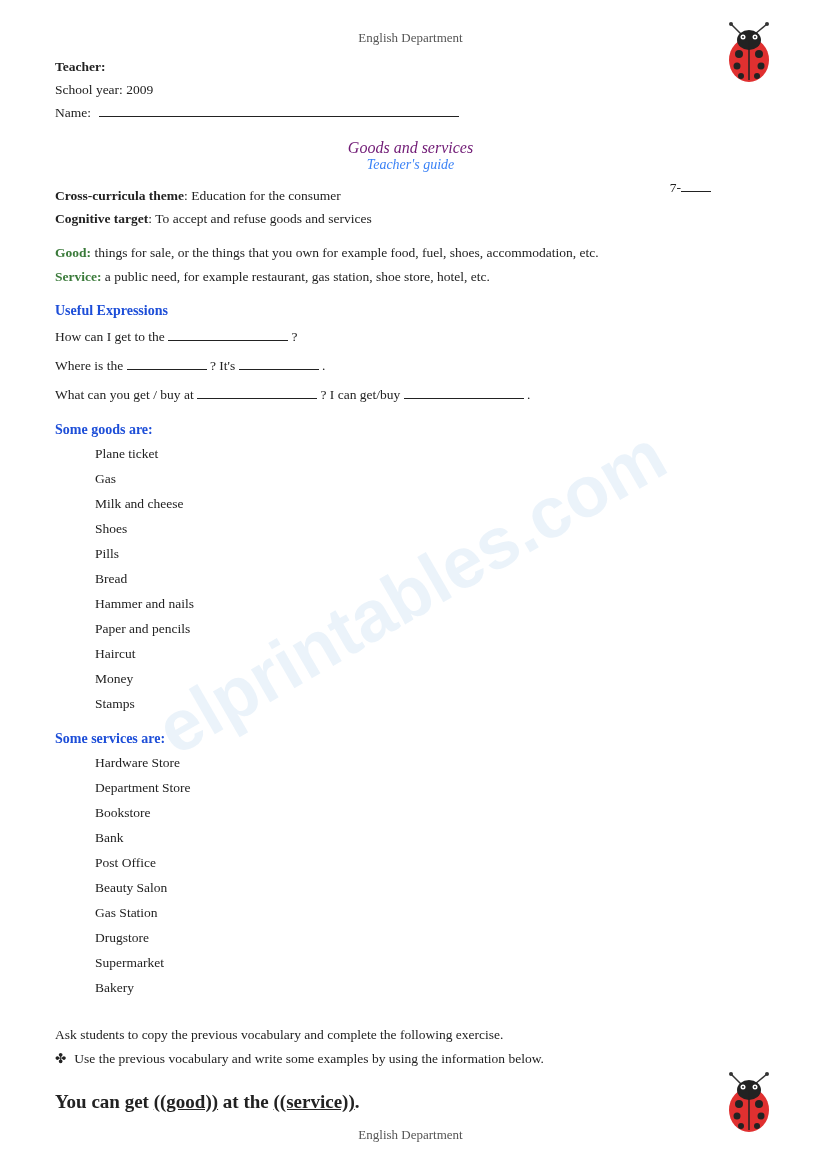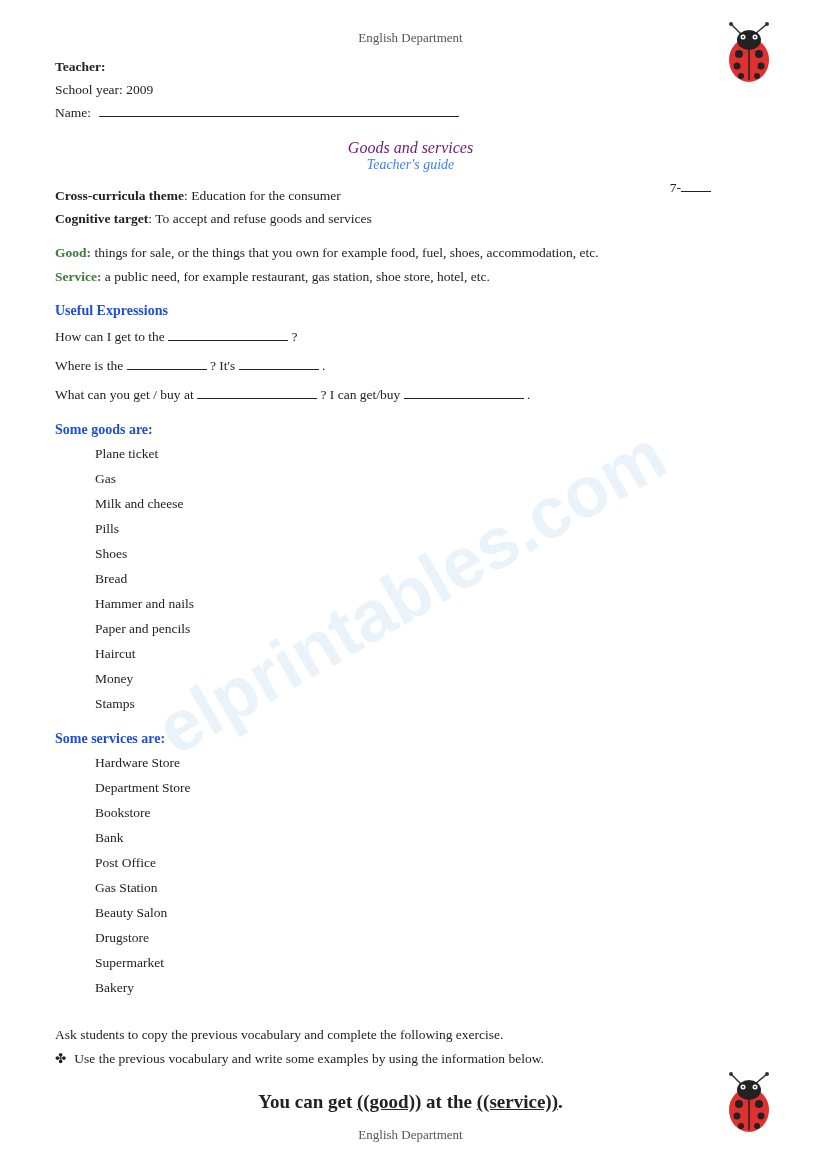--- a/index.html
+++ b/index.html
@@ -114,21 +114,20 @@
       line-height: 1.8;
     }
 
     .star-item {
       display: flex;
       gap: 8px;
       align-items: flex-start;
     }
 
     .example-sentence {
-      text-align: center;
       margin-top: 20px;
       font-size: 19px;
       font-weight: bold;
     }
 
     .page-footer {
       text-align: center;
       font-size: 13px;
       color: #555;
       margin-top: 14px;
@@ -268,41 +267,41 @@
       <span>.</span>
     </div>
   </div>
 
   <div>
     <div class="section-heading">Some goods are:</div>
     <ul class="goods-list" id="goods-list">
         <li>Plane ticket</li>
         <li>Gas</li>
         <li>Milk and cheese</li>
+        <li>Shoes</li>
         <li>Pills</li>
-        <li>Shoes</li>
         <li>Bread</li>
         <li>Hammer and nails</li>
         <li>Paper and pencils</li>
         <li>Haircut</li>
         <li>Money</li>
         <li>Stamps</li>
       </ul>
   </div>
 
   <div>
     <div class="section-heading">Some services are:</div>
     <ul class="services-list" id="services-list">
         <li>Hardware Store</li>
         <li>Department Store</li>
         <li>Bookstore</li>
         <li>Bank</li>
         <li>Post Office</li>
+        <li>Beauty Salon</li>
         <li>Gas Station</li>
-        <li>Beauty Salon</li>
         <li>Drugstore</li>
         <li>Supermarket</li>
         <li>Bakery</li>
       </ul>
   </div>
 
   <div class="footer-section">
     <div>Ask students to copy the previous vocabulary and complete the following exercise.</div>
     <div class="star-item">
       <span>✤</span>

